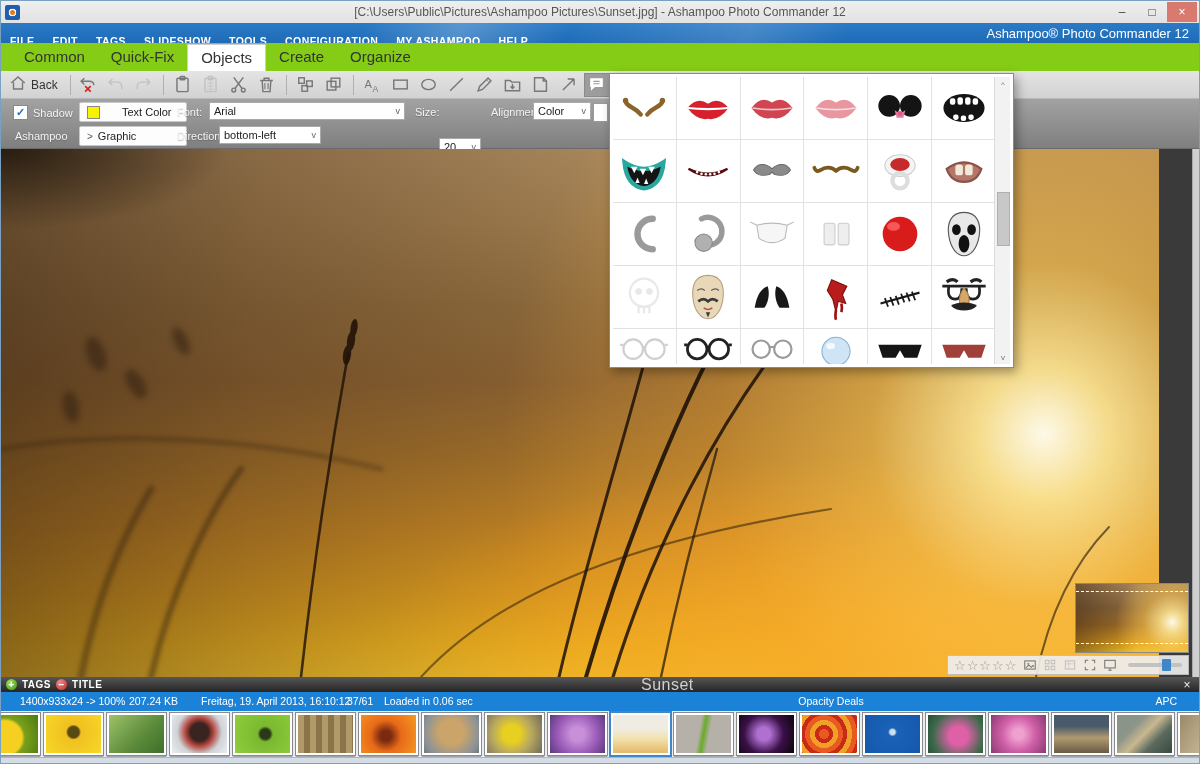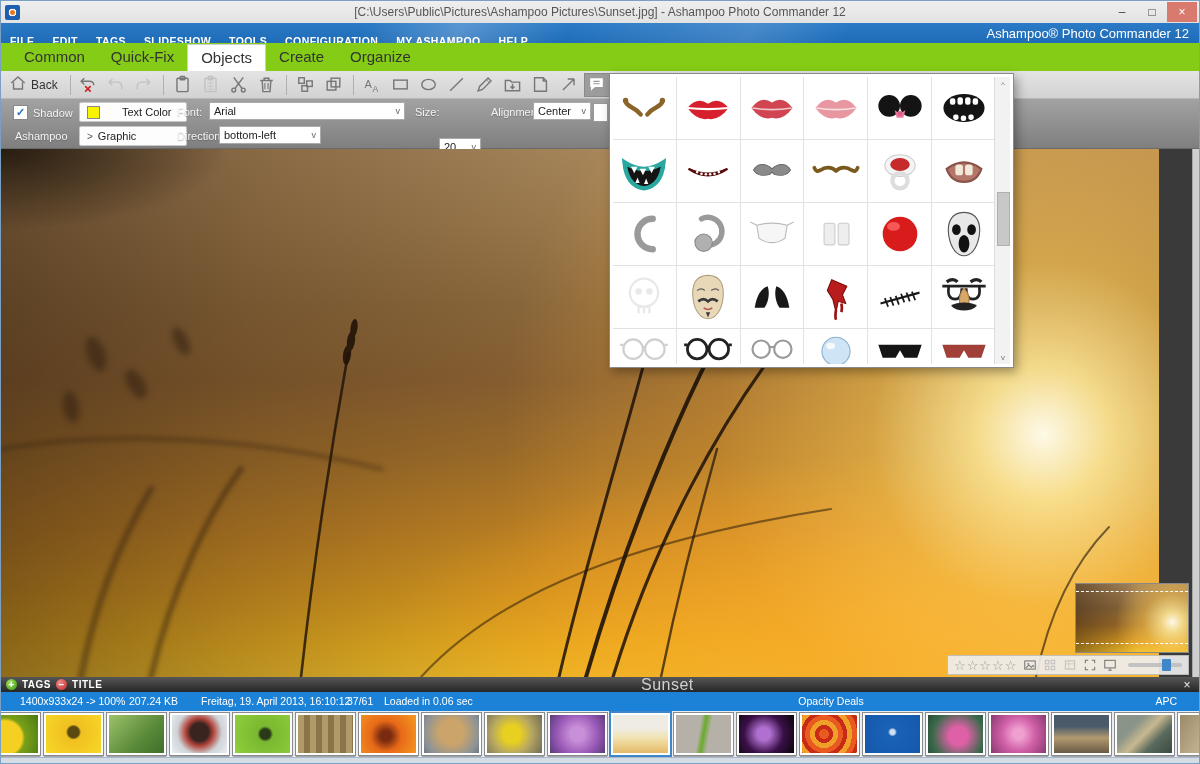--- a/index.html
+++ b/index.html
@@ -271,21 +271,21 @@
       <span class="ddtext">Arial</span>
       <span class="chev">v</span>
     </div>
     <span class="opt-label" style="left:414px;top:7px;">Size:</span>
     <div class="dd" style="left:438px;top:3px;width:42px;margin-top:36px;">
       <span class="ddtext">20</span>
       <span class="chev">v</span>
     </div>
     <span class="opt-label" style="left:490px;top:7px;">Alignment:</span>
     <div class="dd" style="left:532px;top:3px;width:58px;">
-      <span class="ddtext">Center</span>
+      <span class="ddtext">Color</span>
       <span class="chev">v</span>
     </div>
     <div class="minibox"></div>
     <span class="opt-label" style="left:14px;top:31px;">Ashampoo</span>
     <div class="wbtn" style="left:78px;top:27px;width:92px;">
       <span class="garrow">&gt;</span>
       <span>Graphic</span>
     </div>
     <span class="opt-label" style="left:176px;top:31px;">Direction:</span>
     <div class="dd" style="left:218px;top:27px;width:102px;">

